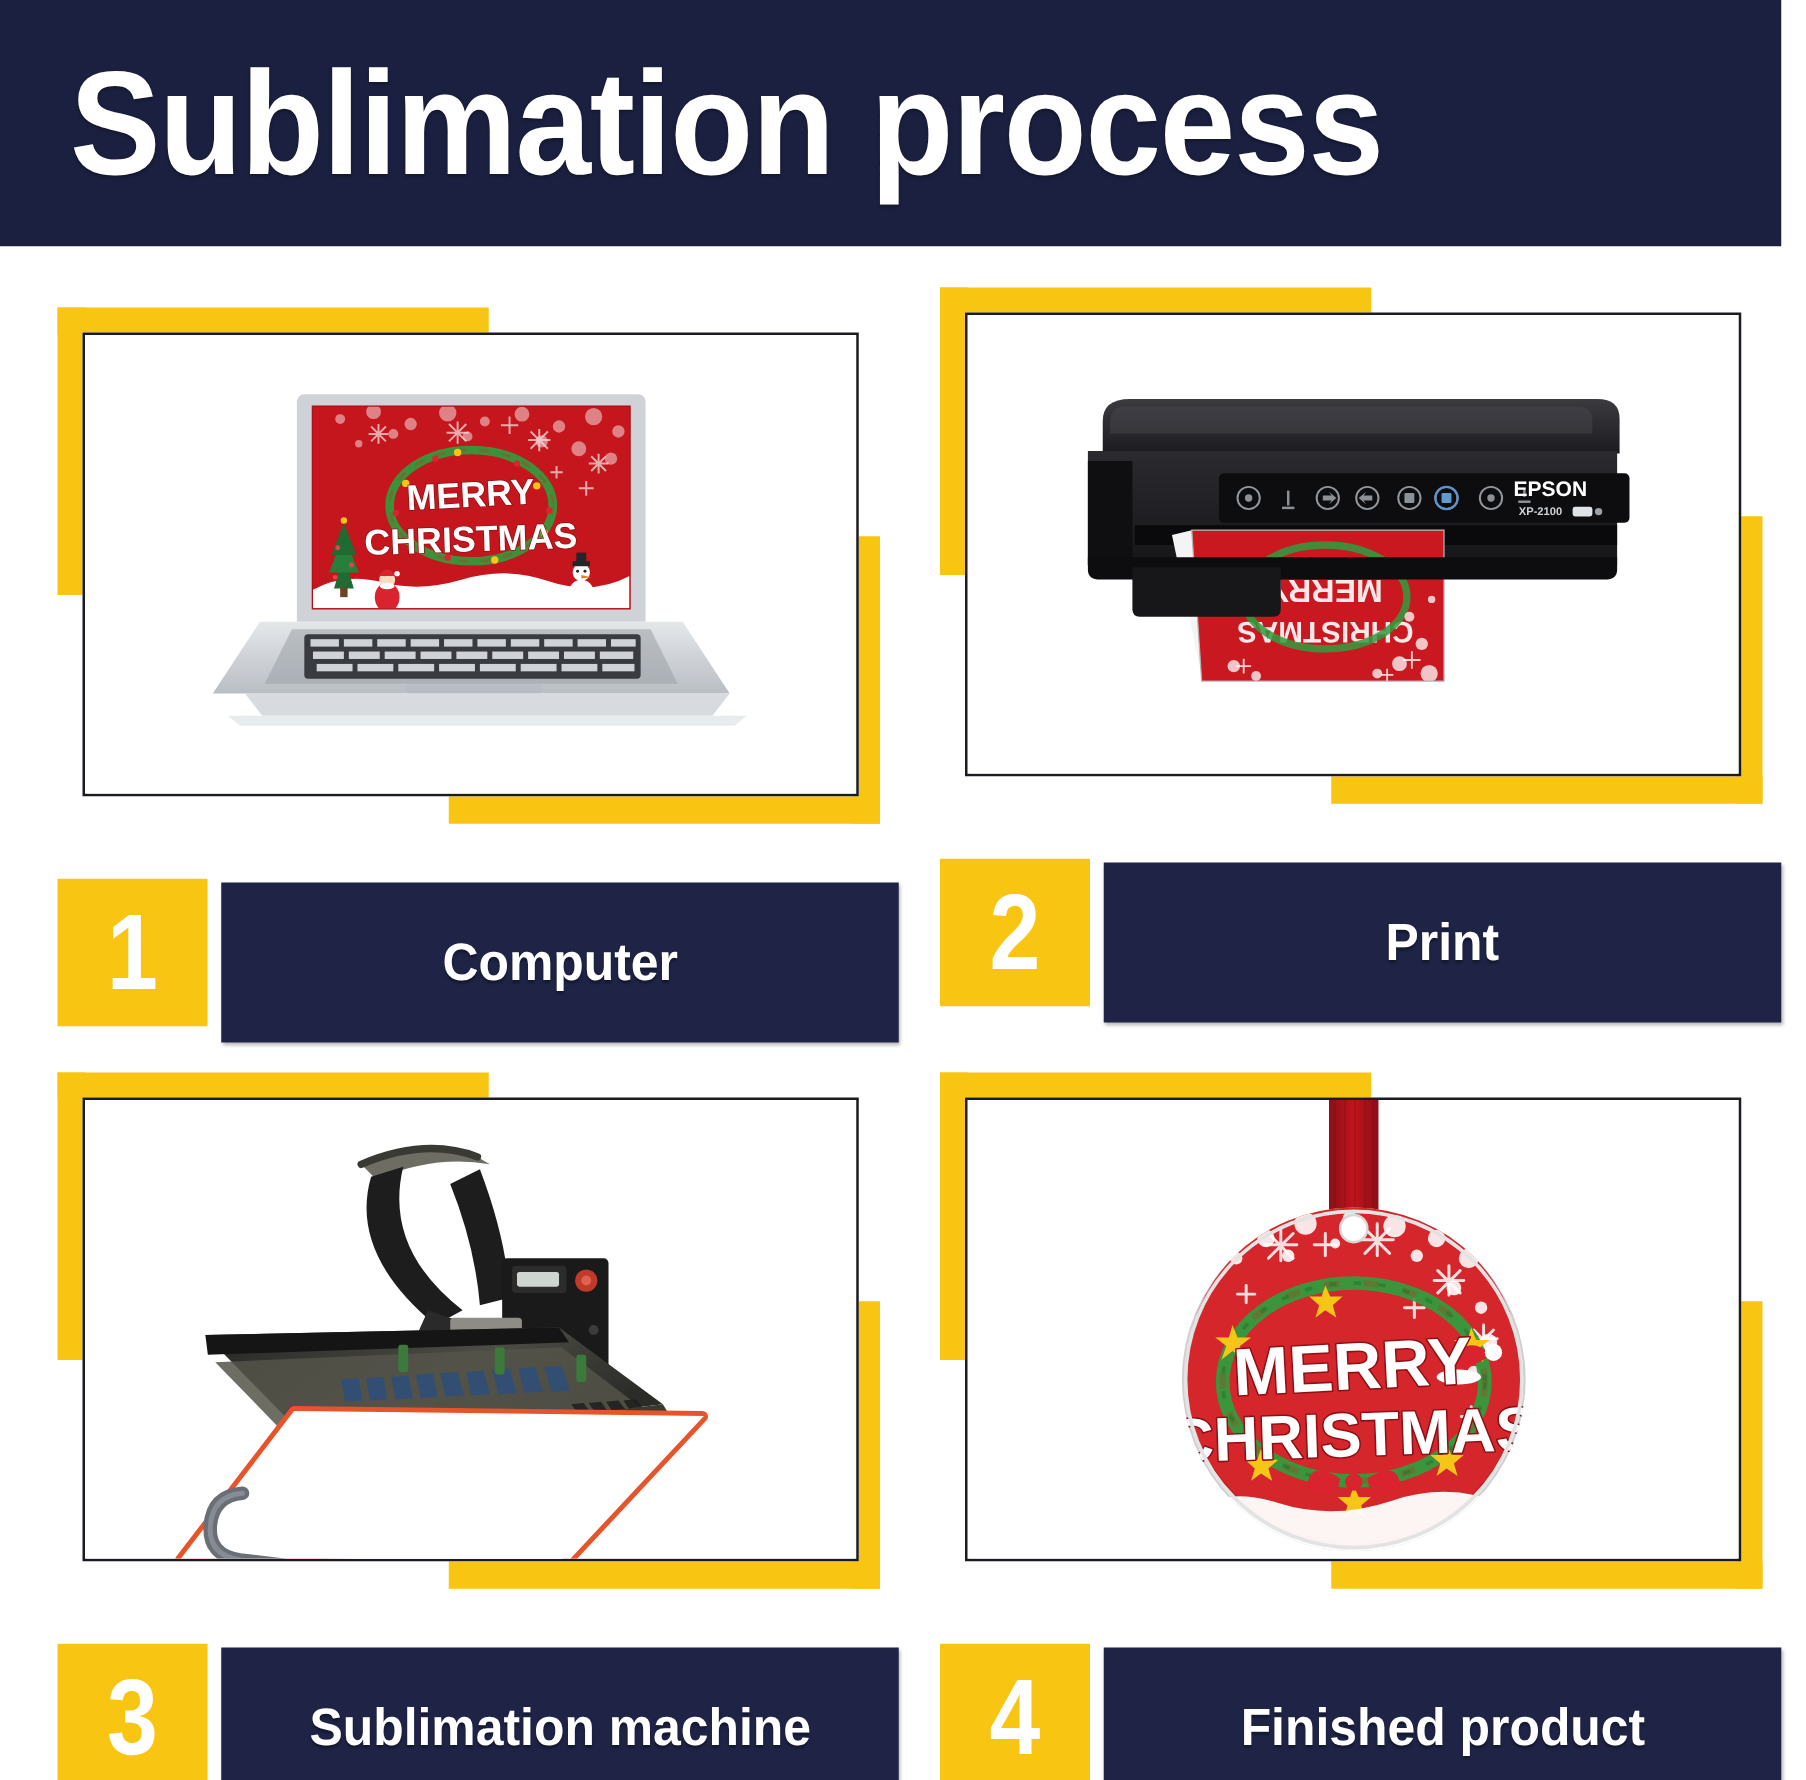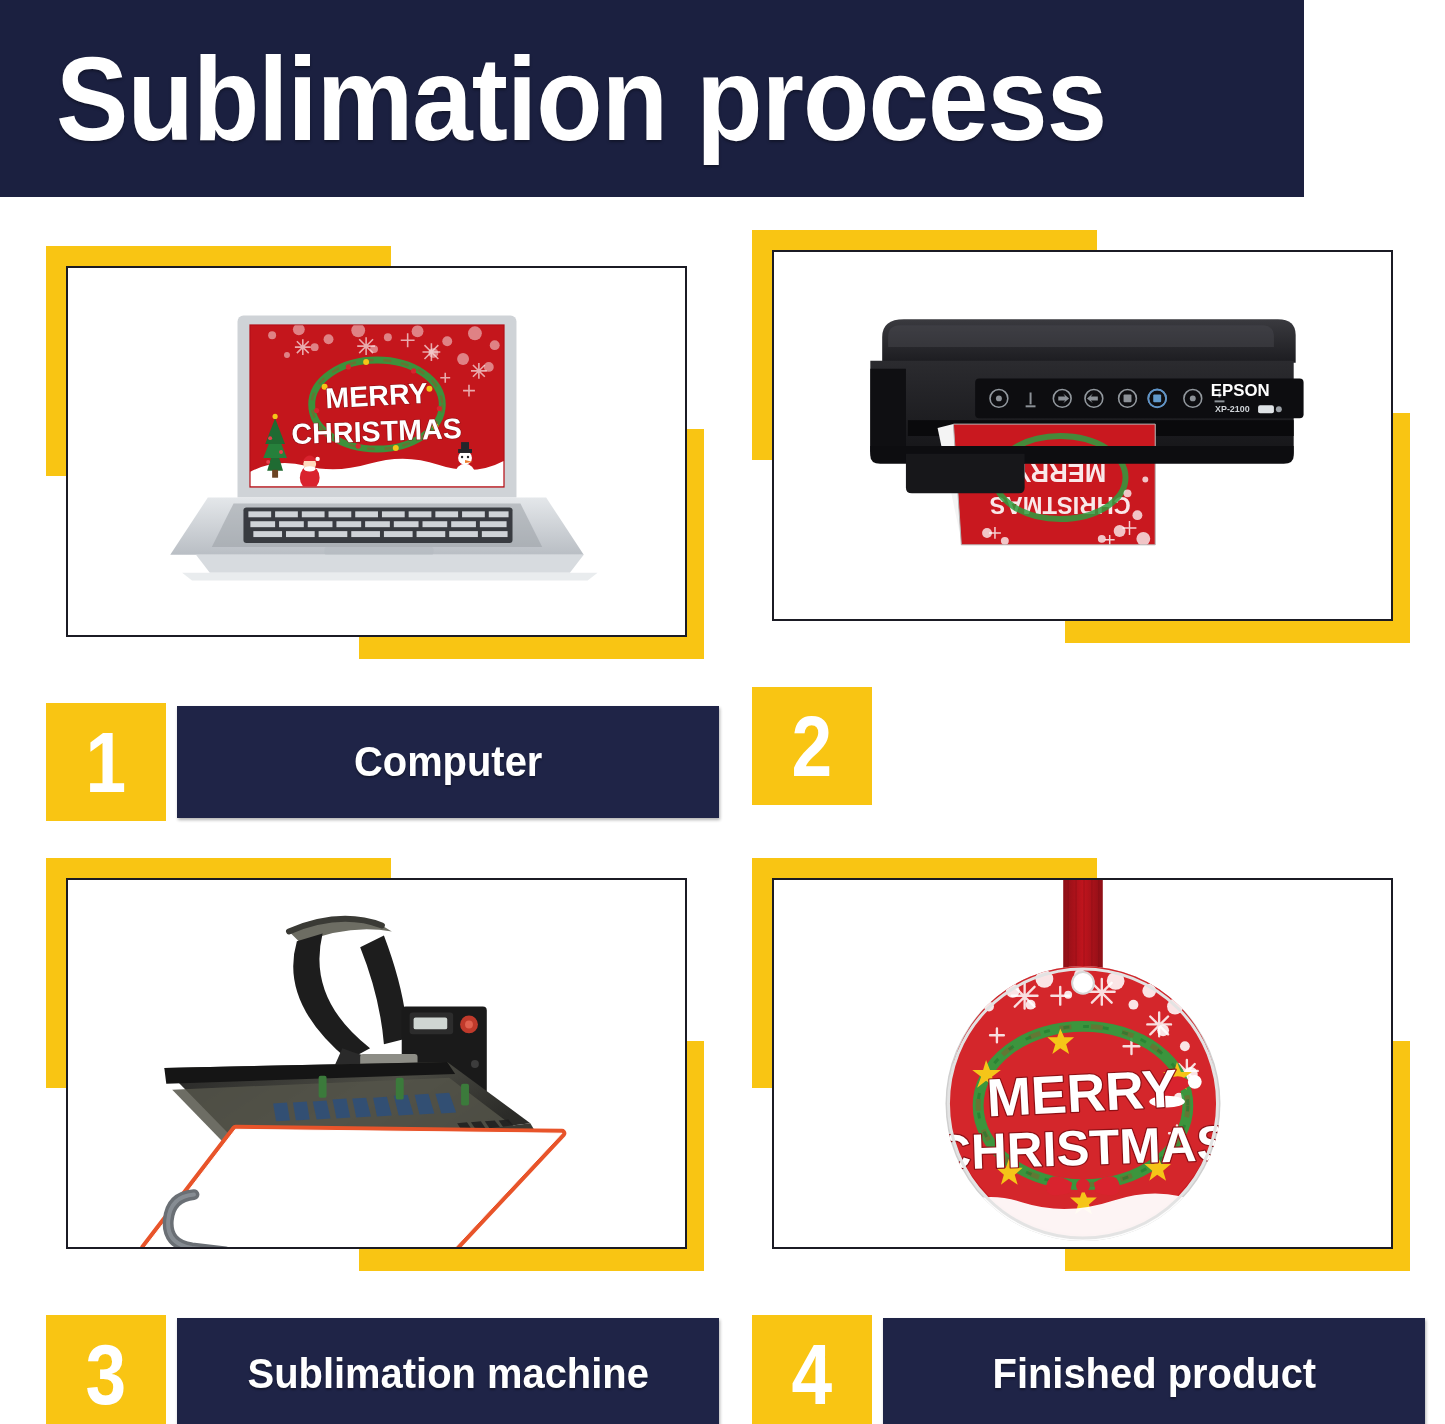--- a/index.html
+++ b/index.html
@@ -2,21 +2,21 @@
 <html><head>
 <meta charset="utf-8">
 <style>
   html,body{margin:0;padding:0;background:#ffffff;}
   body{
     width:1445px;height:1424px;position:relative;overflow:hidden;
     font-family:"Liberation Sans", sans-serif;
   }
   
   .header{
-    position:absolute;left:0;top:0;width:1304px;height:197px;
+    position:absolute;left:0;top:0;width:1425px;height:197px;
     background:#1b2040;
     display:flex;align-items:center;
   }
   .header-title{
     color:#ffffff;
     font-size:118px;
     font-weight:bold;
     line-height:1;
     letter-spacing:-1px;
     margin-left:56px;
@@ -52,21 +52,21 @@
   .num-box{
     position:absolute;left:0;top:0;width:120px;height:118px;
     background:#f9c513;
     display:flex;align-items:center;justify-content:center;
   }
   .num-box .num{
     color:#ffffff;font-size:86px;font-weight:bold;line-height:1;
     transform:scaleX(0.85);
   }
   .name-bar{
-    position:absolute;left:131px;top:3px;width:542px;height:112px;
+    position:absolute;left:131px;top:3px;width:542px;height:128px;
     background:#1f2447;
     display:flex;align-items:center;justify-content:center;
     box-shadow:1px 2px 3px rgba(0,0,0,.30);
   }
   .name-bar .name{
     color:#ffffff;font-size:42px;font-weight:bold;line-height:1;
     transform:scaleX(0.95);white-space:nowrap;
     text-shadow:0 2px 2px rgba(0,0,0,.35);
   }
 </style>
@@ -332,20 +332,23 @@
 
           <path d="M96 196 h428 v10 q0 8 -10 8 h-408 q-10 0 -10 -8z" fill="#0d0d10"></path>
           <path d="M132 204 h120 v34 q0 6 -6 6 h-108 q-6 0 -6 -6z" fill="#17171a"></path>
         </svg>
       </div>
     </div>
     <div class="steplabel">
       <div class="num-box">
         <span class="num">2</span>
       </div>
+      <div class="name-bar">
+        <span class="name">Print</span>
+      </div>
     </div>
   </div>
 
   <div class="cell c2">
     <div class="photo-wrap">
       <div class="accent tl-h"></div>
       <div class="accent tl-v"></div>
       <div class="accent br-h"></div>
       <div class="accent br-v"></div>
       <div class="photo">

